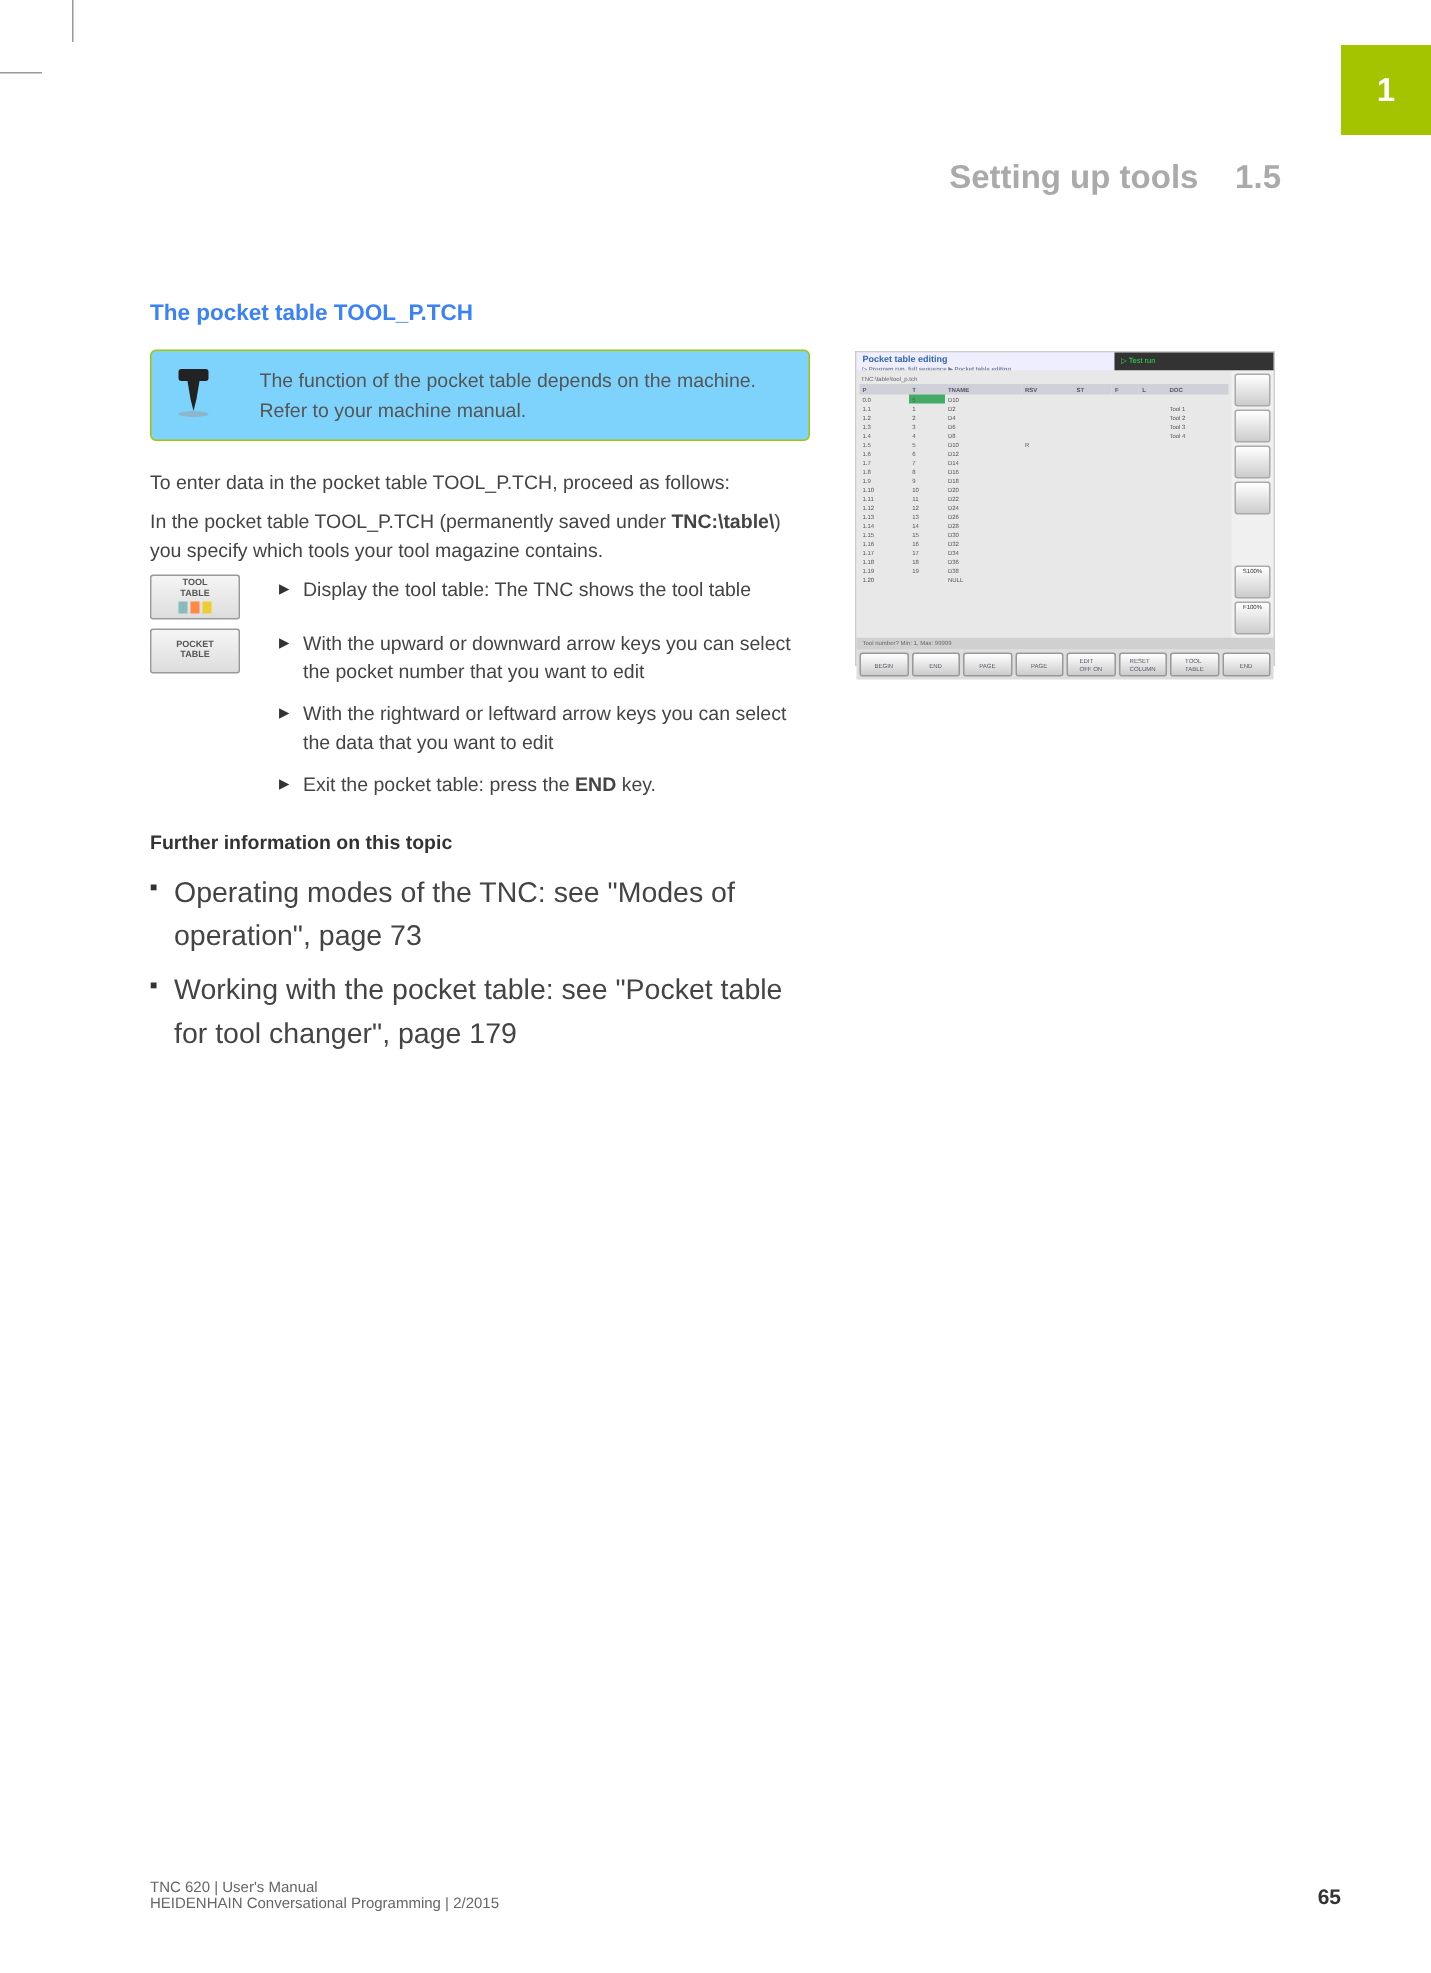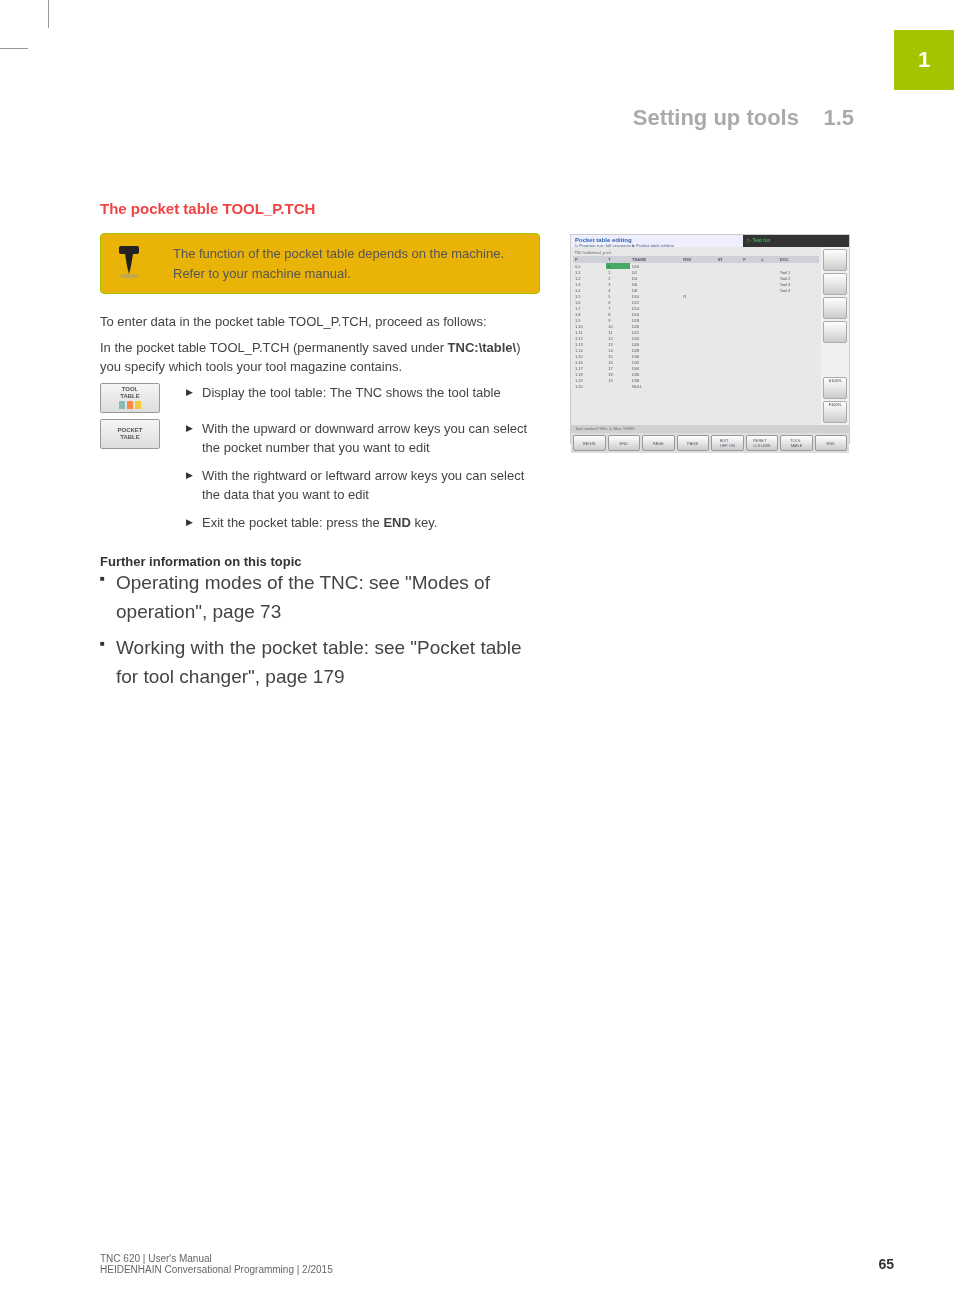--- a/index.html
+++ b/index.html
@@ -50,30 +50,30 @@
 .content {
   position: absolute;
   top: 200px;
   left: 100px;
   width: 750px;
 }
 
 .section-title {
   font-size: 15px;
   font-weight: bold;
-  color: #ef4444;
+  color: #3b82f6;
   margin-bottom: 16px;
 }
 
 .left-col { width: 440px; }
 
 .note-box {
   border: 1px solid #a4c400;
   border-radius: 4px;
-  background: #eab308;
+  background: #7dd3fc;
   padding: 10px 14px;
   display: flex;
   align-items: flex-start;
   gap: 30px;
   margin-bottom: 18px;
 }
 .note-icon {
   width: 28px;
   height: 34px;
   flex-shrink: 0;
@@ -123,21 +123,21 @@
   font-size: 9px;
   top: 3px;
   color: #333;
 }
 
 .further-title {
   font-size: 13px;
   font-weight: bold;
   color: #333;
   margin-top: 14px;
-  margin-bottom: 0;
+  margin-bottom: 13px;
 }
 .bullet-list { list-style: none; padding: 0; }
 .bullet-list li {
   font-size: 19px;
   color: #444;
   line-height: 1.5;
   padding-left: 16px;
   position: relative;
   margin-bottom: 8px;
 }

